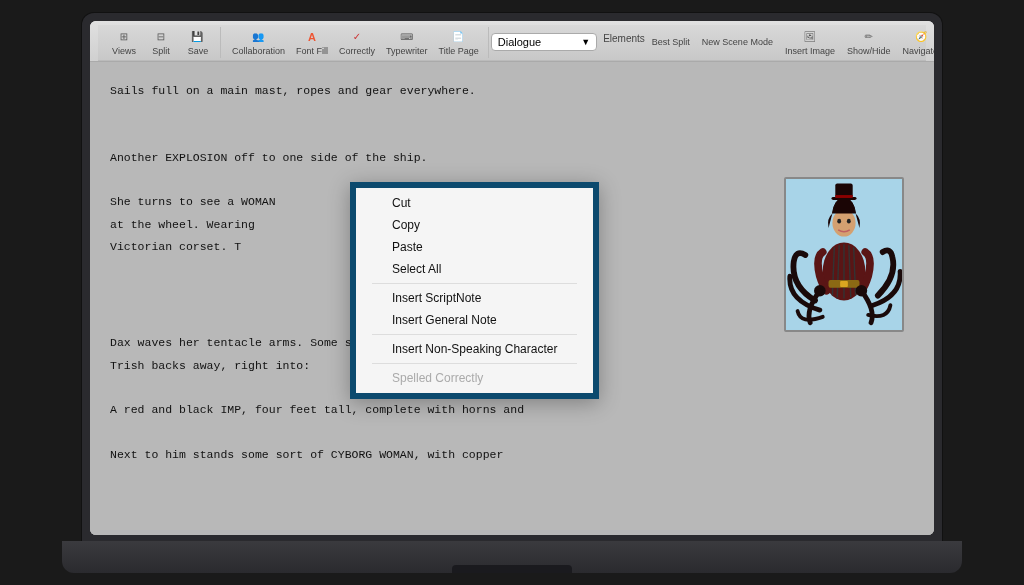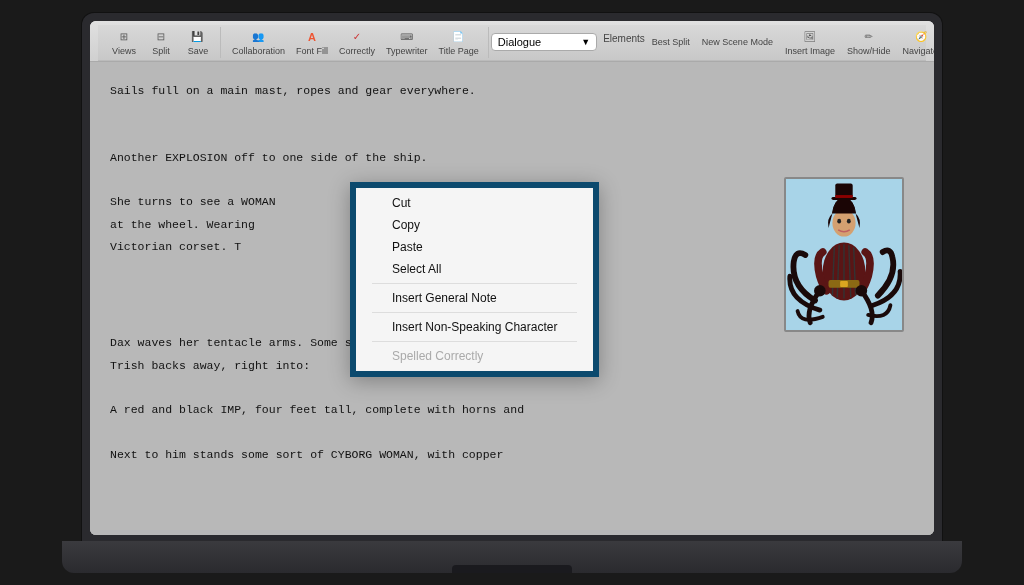--- a/index.html
+++ b/index.html
@@ -430,20 +430,21 @@
                 <path d="M78,115 Q93,135 88,148" stroke="#1a0a0a" stroke-width="5" fill="none" stroke-linecap="round"></path>
               </svg>
             </div>
 
             <div class="context-menu">
               <div class="menu-item">Cut</div>
               <div class="menu-item">Copy</div>
               <div class="menu-item">Paste</div>
               <div class="menu-item">Select All</div>
               <div class="menu-divider"></div>
+              <div class="menu-item">Insert ScriptNote</div>
               <div class="menu-item">Insert General Note</div>
               <div class="menu-divider"></div>
               <div class="menu-item">Insert Non-Speaking Character</div>
               <div class="menu-divider"></div>
               <div class="menu-item disabled">Spelled Correctly</div>
             </div>
 
           </div>
         </div>
 

